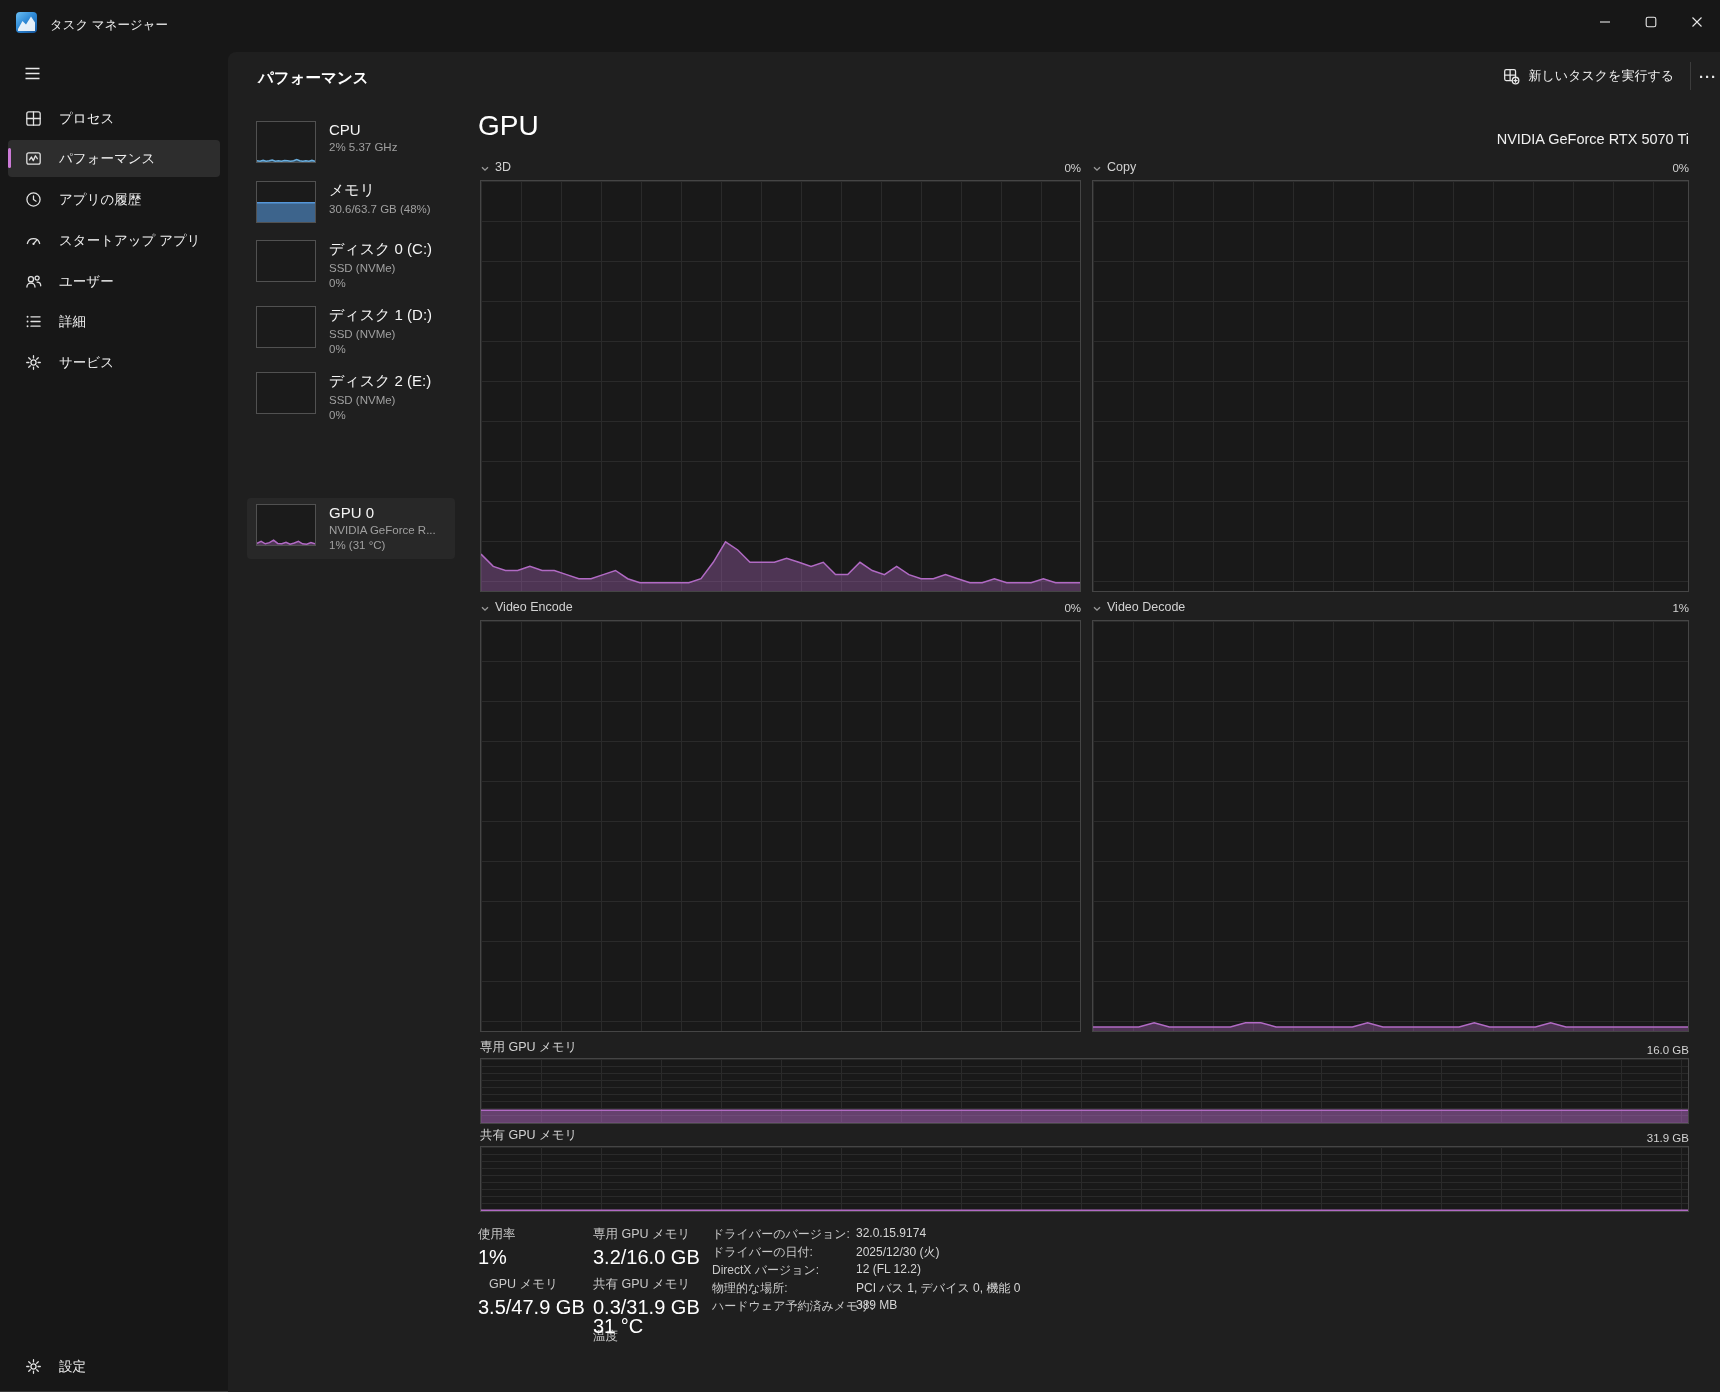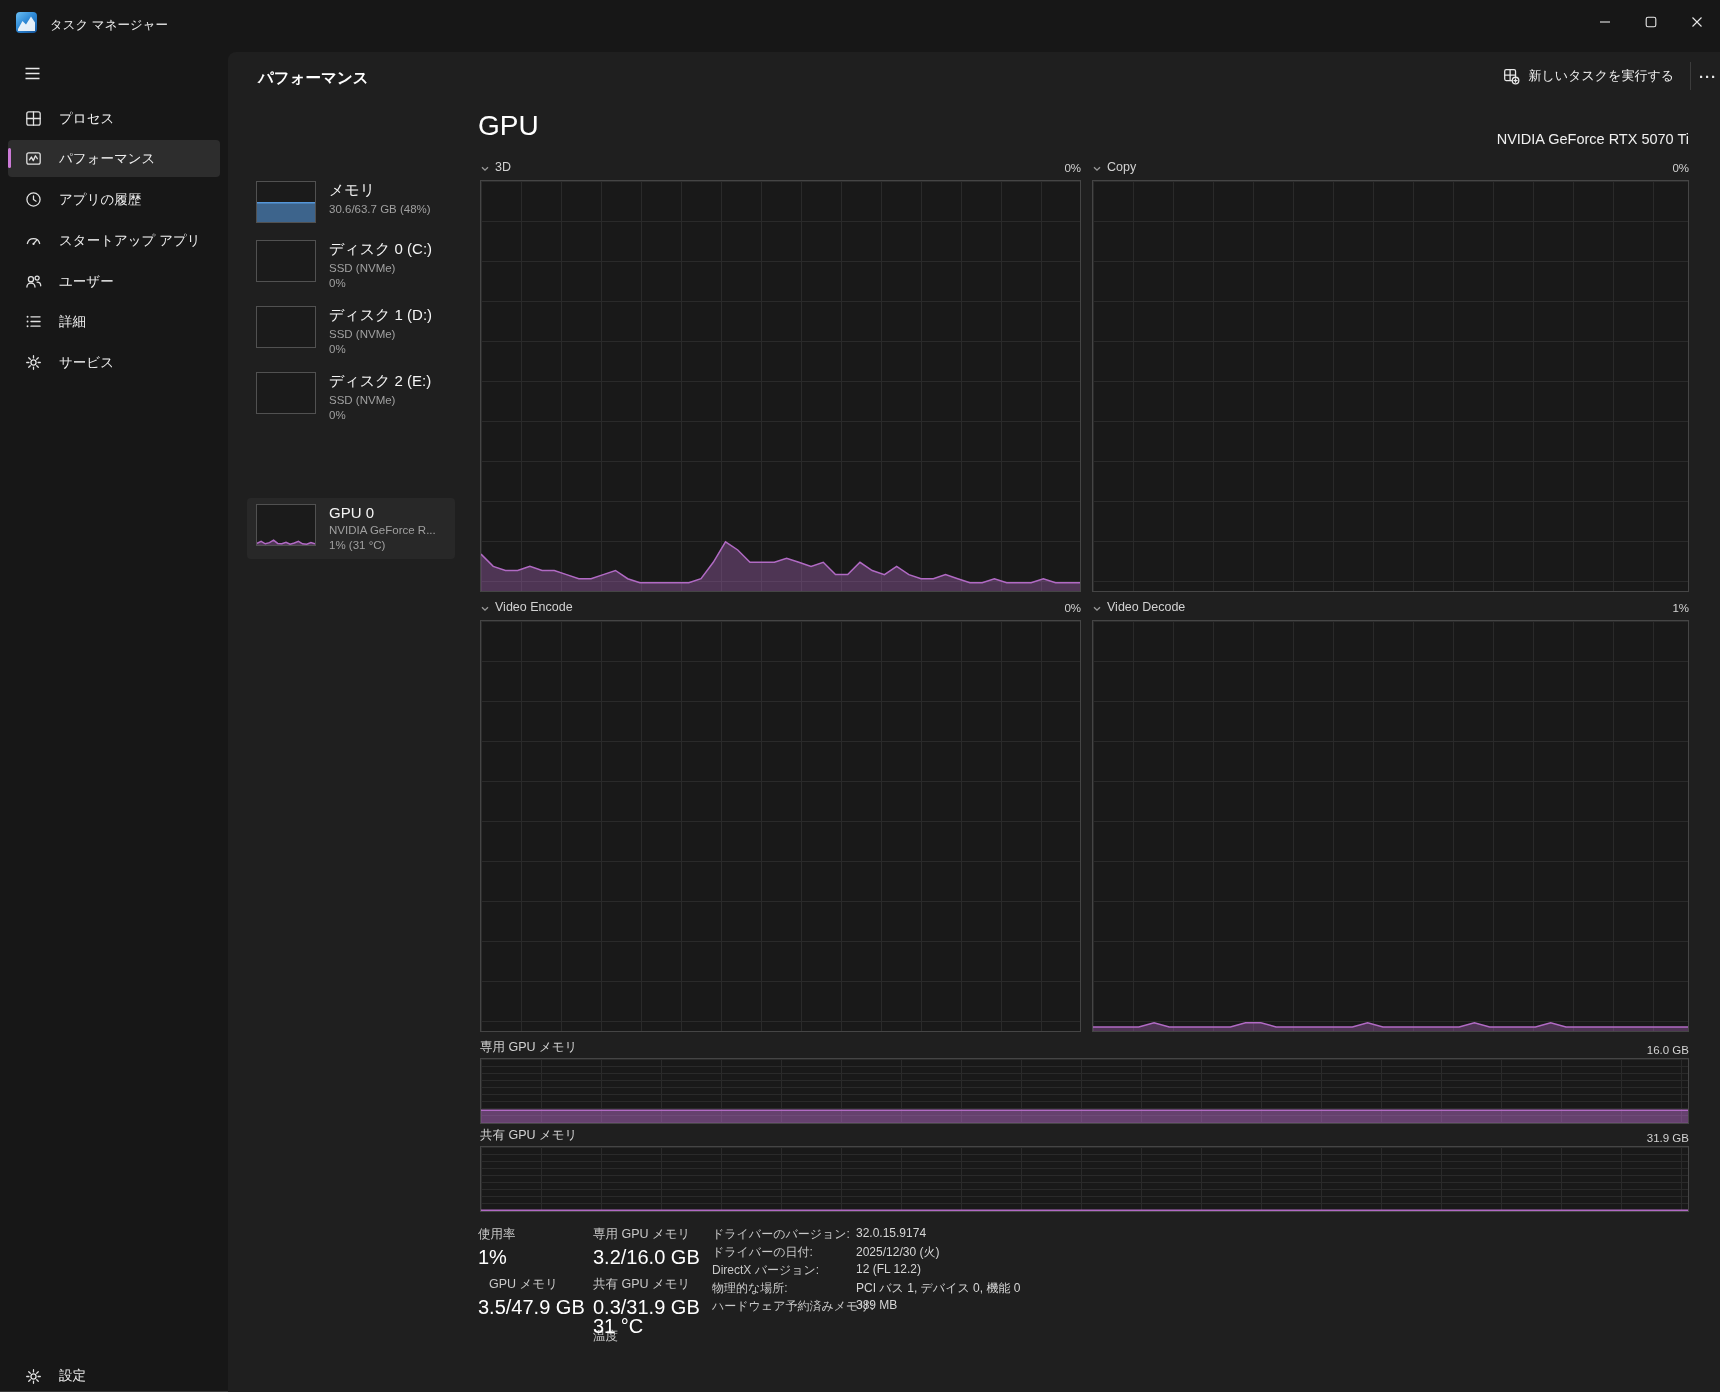--- a/index.html
+++ b/index.html
@@ -22,21 +22,21 @@
   .hamburger svg { width:17px; height:17px; stroke:#e8e8e8; stroke-width:1.4; }
   .nav-item { position:absolute; left:8px; width:212px; height:37px; border-radius:4px;
               display:flex; align-items:center; gap:17px; padding-left:17px; font-size:13.5px; color:#f0f0f0; }
   .nav-item.selected { background:#2d2d2d; }
   .nav-item.selected::before { content:""; position:absolute; left:0; top:8px; width:3px; height:20px;
               border-radius:2px; background:var(--accent); }
   .nav-item svg, .settings svg { width:17px; height:17px; stroke:#e2e2e2; stroke-width:1.2; fill:none;
               stroke-linecap:round; stroke-linejoin:round; flex:0 0 auto; }
   .nav-item svg .f, .settings svg .f { fill:#e2e2e2; stroke:none; }
   .settings { position:absolute; left:8px; top:1348px; width:212px; height:37px; border-radius:4px;
-              display:flex; align-items:flex-end; gap:17px; padding-left:17px; font-size:13.5px; color:#f0f0f0; }
+              display:flex; align-items:center; gap:17px; padding-left:17px; font-size:13.5px; color:#f0f0f0; }
 
   
   .panel { position:absolute; left:228px; top:52px; right:0; bottom:0; background:#1f1f1f;
            border-radius:8px 0 0 0; }
   .page-header { position:absolute; left:258px; top:68px; font-size:15.5px; font-weight:700; color:#fff; }
   .runtask { position:absolute; right:36px; top:60px; height:32px; display:flex; align-items:center;
              gap:9px; padding:0 10px; border-radius:4px; }
   .runtask svg { width:17px; height:17px; stroke:#e8e8e8; stroke-width:1.2; fill:none; stroke-linecap:round; }
   .runtask span { font-size:13px; color:#f0f0f0; }
   .hdr-sep { position:absolute; left:1690px; top:62px; width:1px; height:28px; background:#3c3c3c; }
@@ -178,20 +178,32 @@
         <path d="M1.6 6.7h10.2M6.7 1.6v10.2"></path>
         <circle cx="11.8" cy="11.8" r="3.4" fill="#1f1f1f" stroke="none"></circle>
         <circle cx="11.8" cy="11.8" r="3.1"></circle>
         <path d="M11.8 10.3v3M10.3 11.8h3"></path>
       </svg>
     <span>新しいタスクを実行する</span>
   </div>
   <div class="hdr-sep"></div>
   <div class="more-btn">···</div>
 
+  <div class="perf-item" style="top:115px">
+    <div class="thumb">
+        <svg viewBox="0 0 100 100" preserveAspectRatio="none">
+          <polygon points="0,100 0.00,97.00 5.26,98.00 10.53,96.00 15.79,98.00 21.05,97.00 26.32,95.00 31.58,98.00 36.84,97.00 42.11,98.00 47.37,96.00 52.63,97.00 57.89,98.00 63.16,97.00 68.42,94.00 73.68,97.00 78.95,98.00 84.21,97.00 89.47,98.00 94.74,96.00 100.00,98.00 100,100" fill="#6aaede" opacity="0.35"></polygon>
+          <polyline points="0.00,97.00 5.26,98.00 10.53,96.00 15.79,98.00 21.05,97.00 26.32,95.00 31.58,98.00 36.84,97.00 42.11,98.00 47.37,96.00 52.63,97.00 57.89,98.00 63.16,97.00 68.42,94.00 73.68,97.00 78.95,98.00 84.21,97.00 89.47,98.00 94.74,96.00 100.00,98.00" fill="none" stroke="#6aaede" stroke-width="1.5" vector-effect="non-scaling-stroke"></polyline>
+        </svg>
+      </div>
+    <div>
+        <div class="pi-title">CPU</div>
+         <div class="pi-line">2%  5.37 GHz</div>
+      </div>
+  </div>
   <div class="perf-item" style="top:175px">
     <div class="thumb">
         <svg viewBox="0 0 100 100" preserveAspectRatio="none">
           <polygon points="0,100 0.00,52.00 100.00,52.00 100,100" fill="#5596d8" opacity="0.6"></polygon>
           <polyline points="0.00,52.00 100.00,52.00" fill="none" stroke="#5596d8" stroke-width="1.5" vector-effect="non-scaling-stroke"></polyline>
         </svg>
       </div>
     <div>
         <div class="pi-title">メモリ</div>
          <div class="pi-line">30.6/63.7 GB (48%)</div>

